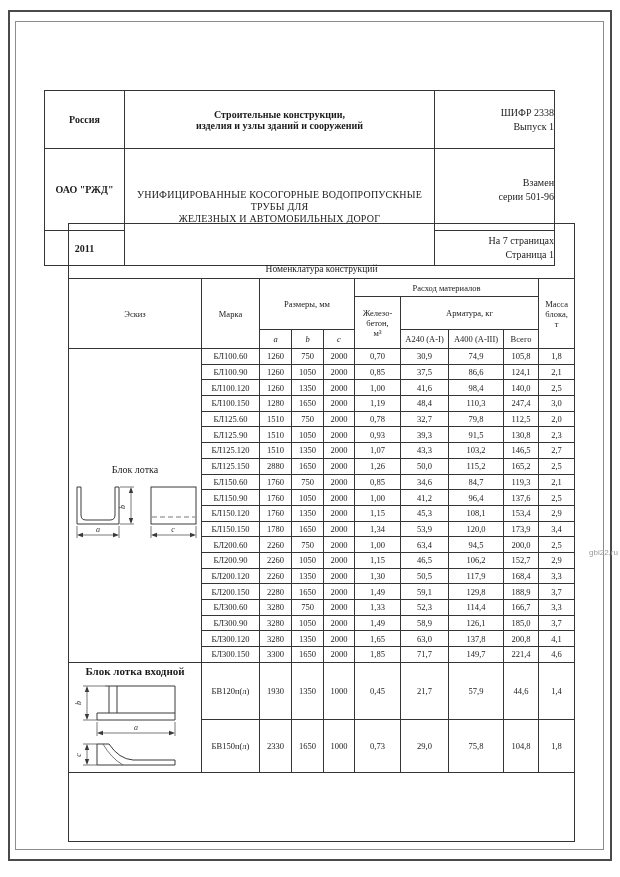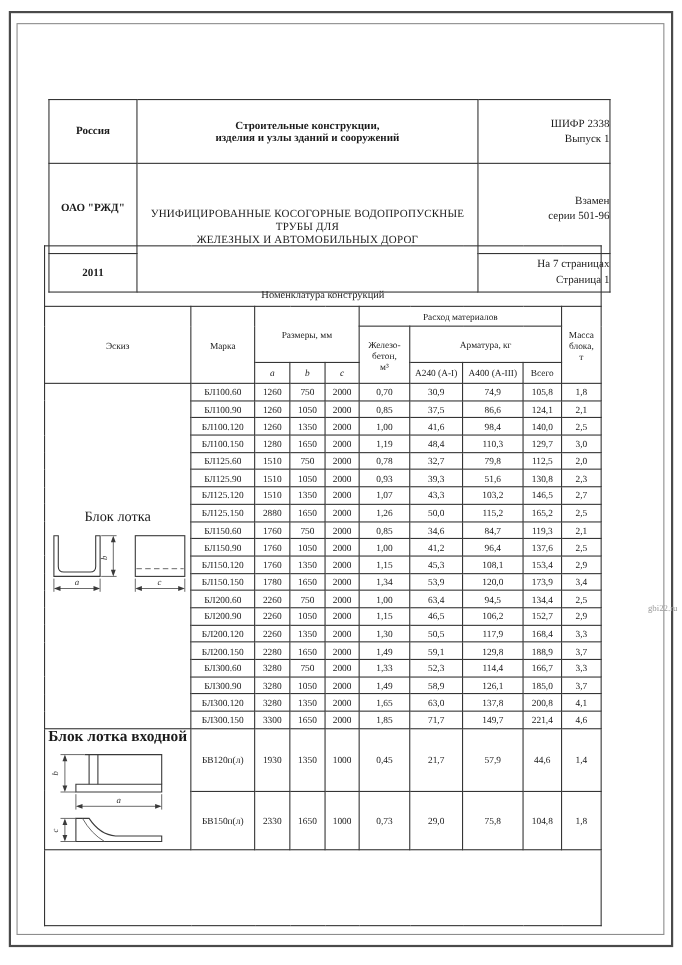--- a/index.html
+++ b/index.html
@@ -17,39 +17,39 @@
   
   .title-block{position:absolute;left:44px;top:43px;width:510px;margin-top:47px;}
   .title-block td{font-size:10px;}
   .tb-r1{height:58px;} .tb-r2{height:82px;} .tb-r3{height:35px;}
   .bold{font-weight:bold;}
   .preline{white-space:pre-line;}
   .subject{font-size:8px;letter-spacing:.2px;line-height:12px;}
   .small-cell{font-size:8.5px;line-height:14px;text-align:right;}
 
   
-  .nomenclature{position:absolute;left:40px;top:223px;width:506px;}
+  .nomenclature{position:absolute;left:68px;top:223px;width:506px;}
   .nomenclature td{font-size:8.5px;line-height:10px;}
   .t-title td{height:50px;vertical-align:bottom;padding-bottom:4px;font-size:9.5px;}
   .h-a td{height:17px;} .h-b td{height:32px;} .h-c td{height:18px;}
   .dim{font-style:italic;}
   #bl-body tr{height:15.7px;}
   .bv-row1{height:57px;} .bv-row2{height:53px;}
   .empty-row td{height:68px;}
   .sketch-cell{vertical-align:middle;}
   .sk-wrap{display:flex;flex-direction:column;align-items:center;}
-  .sk-label{font-size:13px;margin-bottom:10px;}
-  .sk-label-bold{font-size:14px;font-weight:bold;margin:3px 0 4px 0;}
+  .sk-label{font-size:10px;margin-bottom:10px;}
+  .sk-label-bold{font-size:11px;font-weight:bold;margin:3px 0 4px 0;}
   svg text{font-family:"Liberation Serif",serif;font-size:8px;font-style:italic;fill:#333;}
   .sk-line{stroke:#3a3a3a;fill:none;stroke-width:1;}
   .sk-thin{stroke:#555;fill:none;stroke-width:.8;}
   .sk-arrow{fill:#3a3a3a;stroke:none;}
 
   .watermark{position:absolute;left:589px;top:548px;font-size:8px;
-             font-family:Liberation Serif, serif;color:#9b9b9b;}
+             font-family:Liberation Sans, sans-serif;color:#9b9b9b;}
 </style>
 </head>
 <body>
 
 <div class="page">
   <div class="border-outer"></div>
   <div class="border-inner"></div>
 
   <table class="title-block">
     <colgroup>
@@ -186,42 +186,42 @@
           <td>2,5</td>
         </tr>
         <tr>
           <td>БЛ100.150</td>
           <td>1280</td>
           <td>1650</td>
           <td>2000</td>
           <td>1,19</td>
           <td>48,4</td>
           <td>110,3</td>
-          <td>129,7</td>
+          <td>247,4</td>
           <td>3,0</td>
         </tr>
         <tr>
           <td>БЛ125.60</td>
           <td>1510</td>
           <td>750</td>
           <td>2000</td>
           <td>0,78</td>
           <td>32,7</td>
           <td>79,8</td>
           <td>112,5</td>
           <td>2,0</td>
         </tr>
         <tr>
           <td>БЛ125.90</td>
           <td>1510</td>
           <td>1050</td>
           <td>2000</td>
           <td>0,93</td>
           <td>39,3</td>
-          <td>51,6</td>
+          <td>91,5</td>
           <td>130,8</td>
           <td>2,3</td>
         </tr>
         <tr>
           <td>БЛ125.120</td>
           <td>1510</td>
           <td>1350</td>
           <td>2000</td>
           <td>1,07</td>
           <td>43,3</td>
@@ -285,21 +285,21 @@
           <td>3,4</td>
         </tr>
         <tr>
           <td>БЛ200.60</td>
           <td>2260</td>
           <td>750</td>
           <td>2000</td>
           <td>1,00</td>
           <td>63,4</td>
           <td>94,5</td>
-          <td>134,4</td>
+          <td>200,0</td>
           <td>2,5</td>
         </tr>
         <tr>
           <td>БЛ200.90</td>
           <td>2260</td>
           <td>1050</td>
           <td>2000</td>
           <td>1,15</td>
           <td>46,5</td>
           <td>106,2</td>

